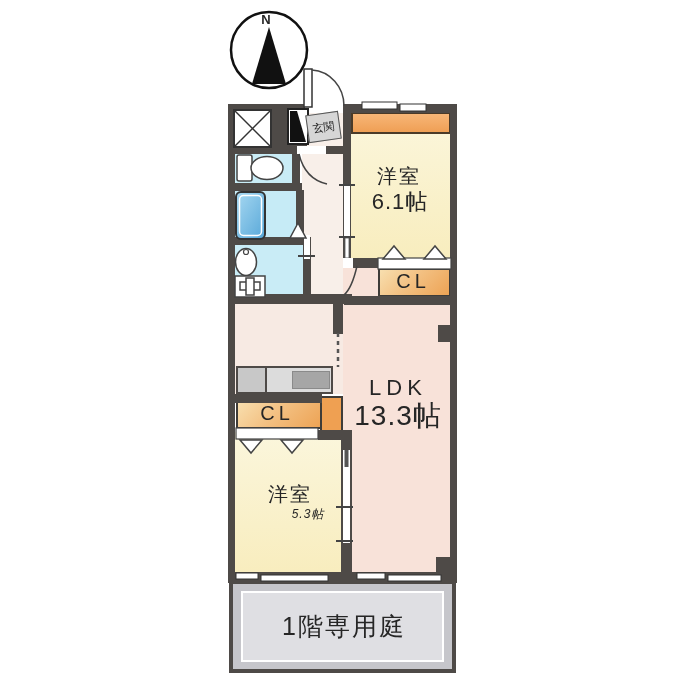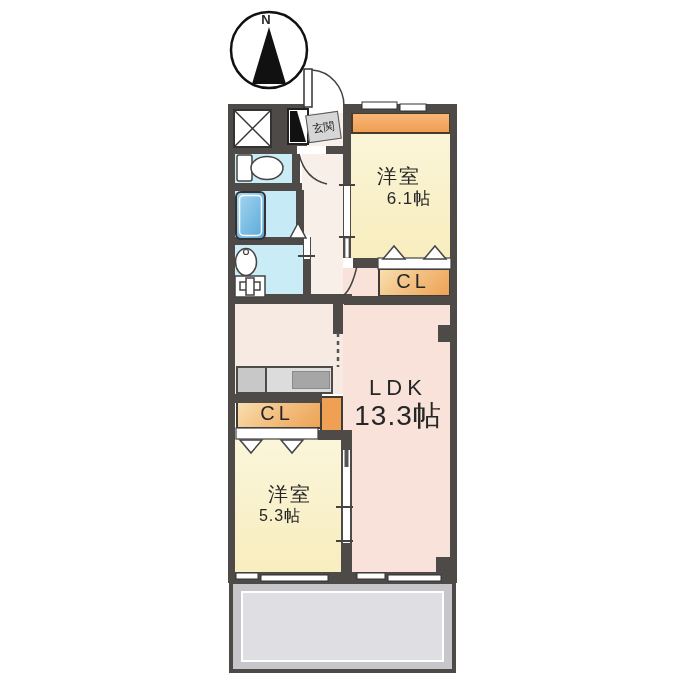--- a/index.html
+++ b/index.html
@@ -162,26 +162,27 @@
     </g>
   </svg>
 
   <div class="label" style="left:266px;top:13px;font-size:13px;font-weight:bold;">N</div>
 
   <div class="genkan-tag" style="left:307px;top:113px;width:31px;height:26px;">
     <span>玄関</span>
   </div>
 
   <div class="label" style="left:399px;top:166px;font-size:20px;letter-spacing:2px;">洋室</div>
-  <div class="label" style="left:409px;top:190px;font-size:17px;letter-spacing:1px;">6.1帖</div>
+  <div class="label" style="left:400px;top:190px;font-size:22px;letter-spacing:1px;">6.1帖</div>
 
   <div class="label" style="left:413px;top:271px;font-size:20px;letter-spacing:4px;">CL</div>
 
   <div class="label" style="left:398px;top:376px;font-size:22px;letter-spacing:5px;">LDK</div>
   <div class="label" style="left:398px;top:401px;font-size:28px;letter-spacing:1px;">13.3帖</div>
 
   <div class="label" style="left:277px;top:403px;font-size:20px;letter-spacing:4px;">CL</div>
 
   <div class="label" style="left:290px;top:484px;font-size:20px;letter-spacing:2px;">洋室</div>
-  <div class="label" style="left:280px;top:508px;font-size:16px;letter-spacing:1px;">5.3帖</div>
+  <div class="label" style="left:308px;top:508px;font-size:12px;letter-spacing:1px;font-style:italic;">5.3帖</div>
 
+  <div class="label" style="left:344px;top:613px;font-size:25px;letter-spacing:2px;">1階専用庭</div>
 
 </div>
 
 </body></html>

